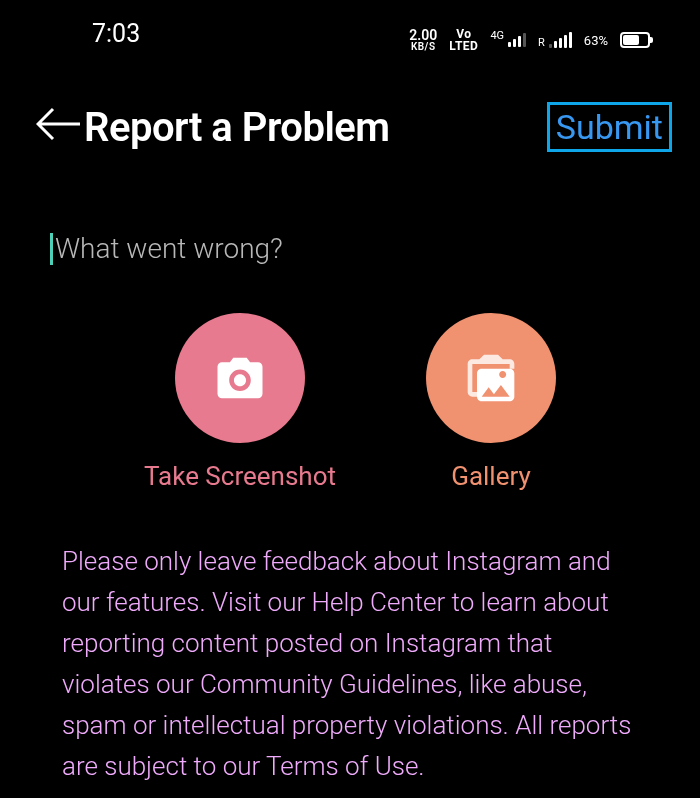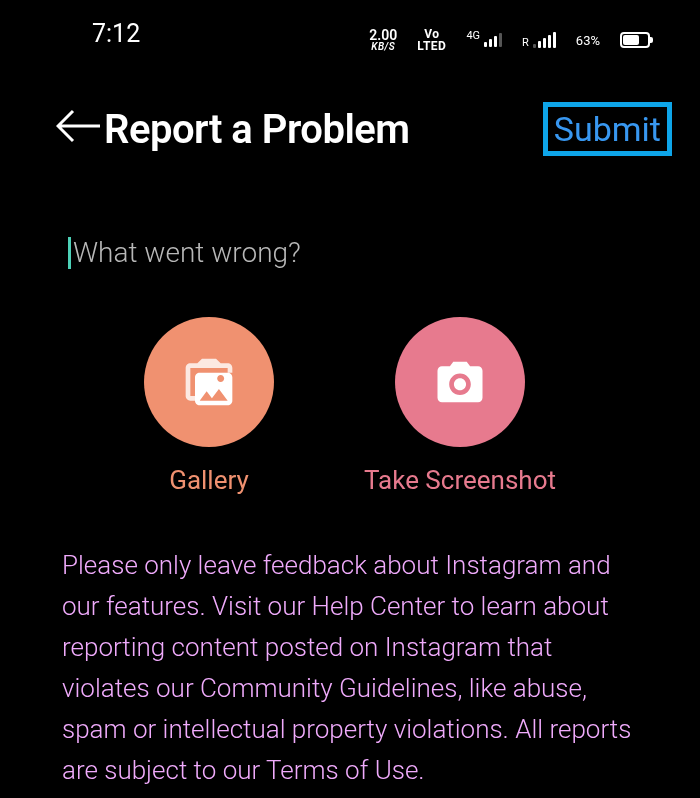--- a/index.html
+++ b/index.html
@@ -24,36 +24,35 @@
       font-size: 24px;
       color: #ffffff;
     }
     .status-time {
       font-weight: 400;
       font-size: 25px;
     }
     .status-right {
       display: flex;
       align-items: center;
-      gap: 20px;
+      gap: 12px;
       font-size: 14px;
       margin-top: 14px;
     }
     .status-speed {
       display: flex;
       flex-direction: column;
       align-items: center;
       line-height: 1;
       font-size: 14px;
       font-weight: 600;
     }
     .status-speed .unit {
       font-size: 10px;
       letter-spacing: 0.5px;
-      font-style: italic;
     }
     .status-volte {
       display: flex;
       flex-direction: column;
       align-items: center;
       line-height: 1;
       font-size: 12px;
       font-weight: 700;
       letter-spacing: 0.5px;
     }
@@ -111,55 +110,54 @@
       top: 1px;
       bottom: 1px;
       width: 62%;
       background: #fff;
       border-radius: 2px;
     }
     .header {
       display: flex;
       align-items: center;
       justify-content: space-between;
-      padding: 40px 28px 20px 56px;
+      padding: 40px 28px 20px 36px;
     }
     .header-left {
       display: flex;
       align-items: center;
       gap: 4px;
     }
     .back-arrow {
       font-size: 38px;
       line-height: 1;
       font-weight: 300;
     }
     .header-title {
       font-size: 40px;
       font-weight: 600;
       letter-spacing: -0.5px;
     }
     .submit-btn {
       color: #3897f0;
       font-size: 34px;
       font-weight: 400;
-      border: 5px solid #0ea5e9;
+      border: 3px solid #0ea5e9;
       padding: 2px 6px;
     }
     .content {
       padding: 60px 50px 0 50px;
     }
     .prompt-row {
       display: flex;
       align-items: flex-end;
       font-size: 28px;
       color: #b8b8b8;
       font-weight: 300;
       margin-bottom: 48px;
-      margin-left: 18px;
     }
     .cursor {
       display: inline-block;
       width: 3px;
       height: 32px;
       background: #4dd0b7;
       margin-right: 2px;
     }
     .action-buttons {
       display: flex;
@@ -210,21 +208,21 @@
     }
     .gallery-svg {
       width: 56px;
       height: 56px;
     }
   </style>
 </head>
 <body>
 
 <div class="status-bar">
-  <div class="status-time">7:12</div>
+  <div class="status-time">7:03</div>
   <div class="status-right">
     <div class="status-speed">
       <span>2.00</span>
       <span class="unit">KB/S</span>
     </div>
     <div class="status-volte">
       <span>Vo</span>
       <span>LTED</span>
     </div>
     <div class="signal-group">
@@ -266,32 +264,32 @@
 </div>
 
 <div class="content">
   <div class="prompt-row">
     <span class="cursor"></span>
     <span>What went wrong?</span>
   </div>
 
   <div class="action-buttons">
     <div class="action-item">
+      <div class="circle-btn circle-pink">
+        <svg class="camera-svg" viewBox="0 0 24 24" fill="#ffffff">
+          <path d="M9 3L7.5 5H4c-1.1 0-2 .9-2 2v12c0 1.1.9 2 2 2h16c1.1 0 2-.9 2-2V7c0-1.1-.9-2-2-2h-3.5L15 3H9zm3 5.2c2.65 0 4.8 2.15 4.8 4.8s-2.15 4.8-4.8 4.8-4.8-2.15-4.8-4.8 2.15-4.8 4.8-4.8zm0 2.1c-1.49 0-2.7 1.21-2.7 2.7s1.21 2.7 2.7 2.7 2.7-1.21 2.7-2.7-1.21-2.7-2.7-2.7z"></path>
+        </svg>
+      </div>
+      <span class="action-label label-pink">Take Screenshot</span>
+    </div>
+    <div class="action-item">
       <div class="circle-btn circle-orange">
         <svg class="gallery-svg" viewBox="0 0 24 24" fill="#ffffff">
           <path d="M4 4h3l2-2h6l2 2h3c1.1 0 2 .9 2 2v2h-2V6H4v12h4v2H4c-1.1 0-2-.9-2-2V6c0-1.1.9-2 2-2z" opacity="0.8"></path>
           <path d="M8 8h12c1.1 0 2 .9 2 2v10c0 1.1-.9 2-2 2H8c-1.1 0-2-.9-2-2V10c0-1.1.9-2 2-2zm0 12h12l-3.75-5-3 4L11 16l-3 4zm9-8c.83 0 1.5-.67 1.5-1.5S17.83 9 17 9s-1.5.67-1.5 1.5.67 1.5 1.5 1.5z"></path>
         </svg>
       </div>
       <span class="action-label label-orange">Gallery</span>
     </div>
-    <div class="action-item">
-      <div class="circle-btn circle-pink">
-        <svg class="camera-svg" viewBox="0 0 24 24" fill="#ffffff">
-          <path d="M9 3L7.5 5H4c-1.1 0-2 .9-2 2v12c0 1.1.9 2 2 2h16c1.1 0 2-.9 2-2V7c0-1.1-.9-2-2-2h-3.5L15 3H9zm3 5.2c2.65 0 4.8 2.15 4.8 4.8s-2.15 4.8-4.8 4.8-4.8-2.15-4.8-4.8 2.15-4.8 4.8-4.8zm0 2.1c-1.49 0-2.7 1.21-2.7 2.7s1.21 2.7 2.7 2.7 2.7-1.21 2.7-2.7-1.21-2.7-2.7-2.7z"></path>
-        </svg>
-      </div>
-      <span class="action-label label-pink">Take Screenshot</span>
-    </div>
   </div>
 
   <div class="disclaimer">Please only leave feedback about Instagram and our features. Visit our Help Center to learn about reporting content posted on Instagram that violates our Community Guidelines, like abuse, spam or intellectual property violations. All reports are subject to our Terms of Use.</div>
 </div>
 
 </body></html>

